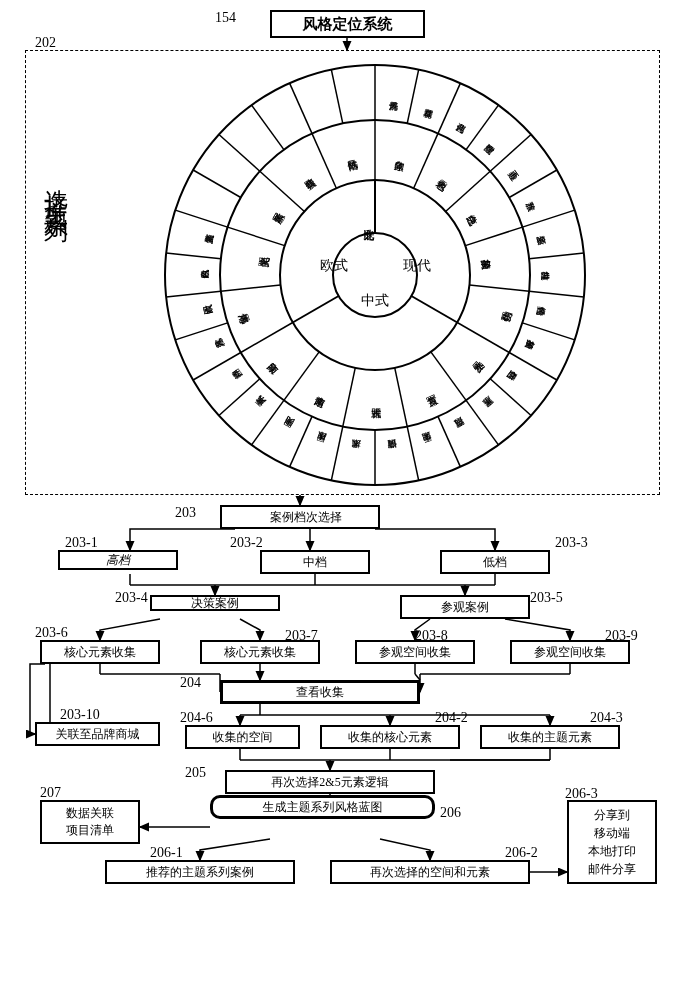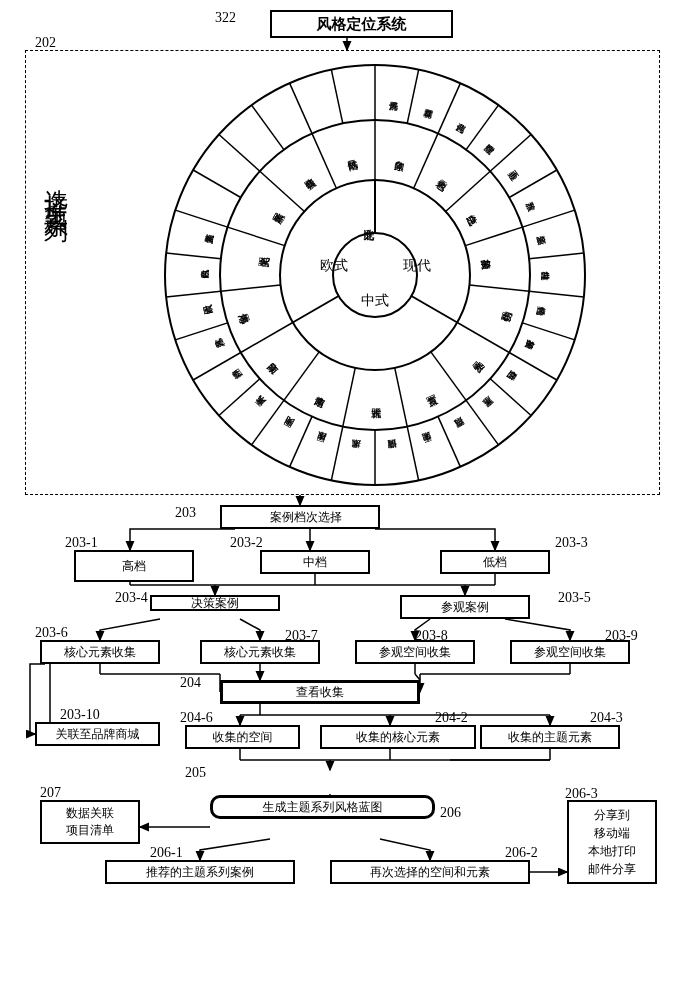--- a/index.html
+++ b/index.html
@@ -51,24 +51,24 @@
   }
   .sunburst text {
     font-family: "SimSun","宋体",serif;
   }
 </style>
 </head>
 <body>
 
 <div class="diagram" style="height:980px;">
 
-  <div class="label" style="left:205px; top:0px;">322</div>
+  <div class="label" style="left:205px; top:0px;">154</div>
   <div class="label" style="left:25px; top:25px;">202</div>
 
-  <div class="box" style="left:260px; top:0px; width:183px; height:28px; font-size:15px; font-weight:bold;">风格定位系统</div>
+  <div class="box" style="left:260px; top:0px; width:155px; height:28px; font-size:15px; font-weight:bold;">风格定位系统</div>
 
   <div class="dotted-frame" style="left:15px; top:40px; width:635px; height:445px;"></div>
   <div class="label vtext" style="left:30px; top:160px;">选择主题系列</div>
 
   <svg class="sunburst" width="430" height="430" viewBox="-215 -215 430 430" style="left:150px; top:50px;">
 
     <circle r="210" fill="#fff" stroke="#000" stroke-width="2"></circle>
     <circle r="155" fill="#fff" stroke="#000" stroke-width="2"></circle>
     <circle r="95" fill="#fff" stroke="#000" stroke-width="2"></circle>
     <circle r="42" fill="#fff" stroke="#000" stroke-width="2"></circle>
@@ -232,53 +232,54 @@
         <path d="M370,829 L420,840 L420,850" marker-end="url(#ah)"></path>
         <line x1="520" y1="862" x2="557" y2="862" marker-end="url(#ah)"></line>
         <line x1="540" y1="750" x2="440" y2="750"></line>
       </g>
   </svg>
 
   <div class="label" style="left:165px; top:495px;">203</div>
   <div class="box" style="left:210px; top:495px; width:160px; height:24px;padding-left:16px;">案例档次选择</div>
 
   <div class="label" style="left:55px; top:525px;">203-1</div>
-  <div class="box" style="left:64px; top:540px; width:120px; height:32px;">高档</div>
+  <div class="box" style="left:48px; top:540px; width:120px; height:20px;font-style:italic;">高档</div>
   <div class="label" style="left:220px; top:525px;">203-2</div>
   <div class="box" style="left:250px; top:540px; width:110px; height:24px;">中档</div>
   <div class="label" style="left:545px; top:525px;">203-3</div>
   <div class="box" style="left:430px; top:540px; width:110px; height:24px;">低档</div>
 
   <div class="label" style="left:105px; top:580px;">203-4</div>
   <div class="box" style="left:140px; top:585px; width:130px; height:16px;">决策案例</div>
-  <div class="label" style="left:520px; top:580px;padding-left:28px;">203-5</div>
+  <div class="label" style="left:520px; top:580px;">203-5</div>
   <div class="box" style="left:390px; top:585px; width:130px; height:24px;">参观案例</div>
 
   <div class="label" style="left:25px; top:615px;">203-6</div>
   <div class="box" style="left:30px; top:630px; width:120px; height:24px;">核心元素收集</div>
   <div class="label" style="left:275px; top:618px;">203-7</div>
   <div class="box" style="left:190px; top:630px; width:120px; height:24px;">核心元素收集</div>
   <div class="label" style="left:405px; top:618px;">203-8</div>
   <div class="box" style="left:345px; top:630px; width:120px; height:24px;">参观空间收集</div>
   <div class="label" style="left:595px; top:618px;">203-9</div>
   <div class="box" style="left:500px; top:630px; width:120px; height:24px;">参观空间收集</div>
 
   <div class="label" style="left:170px; top:665px;">204</div>
   <div class="box" style="left:210px; top:670px; width:200px; height:24px; border-width:3px;">查看收集</div>
 
   <div class="label" style="left:50px; top:697px;">203-10</div>
   <div class="box" style="left:25px; top:712px; width:125px; height:24px;">关联至品牌商城</div>
   <div class="label" style="left:170px; top:700px;">204-6</div>
   <div class="box" style="left:175px; top:715px; width:115px; height:24px;">收集的空间</div>
   <div class="label" style="left:425px; top:700px;">204-2</div>
-  <div class="box" style="left:310px; top:715px; width:156px; height:24px;">收集的核心元素</div>
+  <div class="box" style="left:310px; top:715px; width:140px; height:24px;">收集的核心元素</div>
   <div class="label" style="left:580px; top:700px;">204-3</div>
   <div class="box" style="left:470px; top:715px; width:140px; height:24px;text-align:center;">收集的主题元素</div>
 
   <div class="label" style="left:175px; top:755px;">205</div>
+  <div class="box" style="left:215px; top:760px; width:210px; height:24px;">再次选择2&amp;5元素逻辑</div>
 
   <div class="label" style="left:30px; top:775px;">207</div>
   <div class="box" style="left:30px; top:790px; width:100px; height:44px; white-space:pre;">数据关联
 项目清单</div>
 
   <div class="label" style="left:430px; top:795px;">206</div>
   <div class="box" style="left:200px; top:785px; width:225px; height:24px; border-width:3px;border-radius:10px;">生成主题系列风格蓝图</div>
 
   <div class="label" style="left:140px; top:835px;">206-1</div>
   <div class="box" style="left:95px; top:850px; width:190px; height:24px;">推荐的主题系列案例</div>

